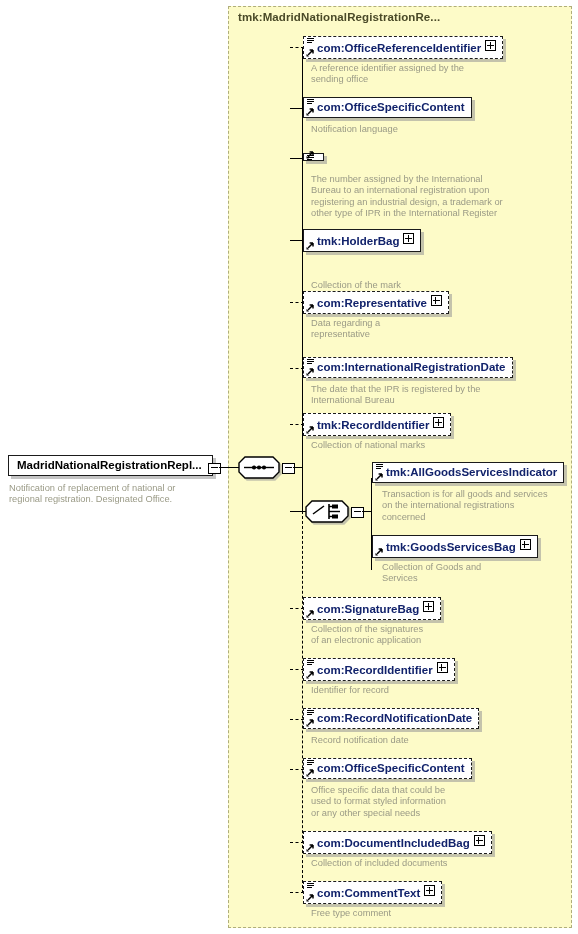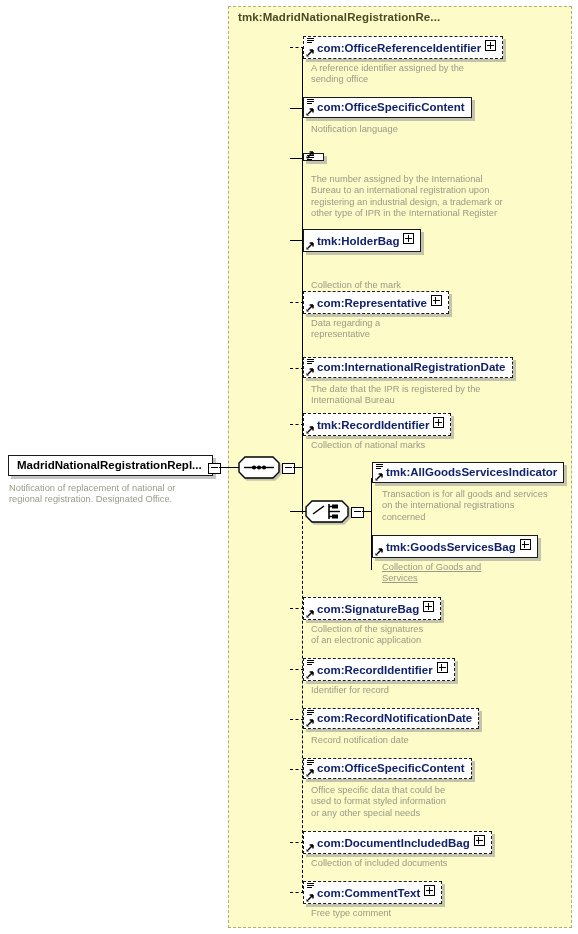--- a/index.html
+++ b/index.html
@@ -298,21 +298,21 @@
   <span class="nodebox">
     <span class="ico-arrow">
       <svg width="8" height="8" viewBox="0 0 8 8">
           <path d="M7 1 L2 6 M7 1 L3.6 1 M7 1 L7 4.4" stroke="#000" stroke-width="1.5" fill="none"></path>
           <path d="M0.5 7.5 L0.5 5 L3 7.5 Z" fill="#000"></path>
         </svg>
     </span>
     <span>tmk:GoodsServicesBag</span><span class="plusbox"></span>
   </span>
 </div>
-<div class="annot" style="left:382px;top:562px;text-decoration:underline;">Collection of Goods and
+<div class="annot" style="left:382px;top:562px;">Collection of Goods and
 Services</div>
 
 <div class="dashh" style="left:290px;top:608px;width:14px;"></div>
 <div class="node" style="left:303px;top:597px;">
   <span class="nodebox optional">
     <span class="ico-arrow">
       <svg width="8" height="8" viewBox="0 0 8 8">
           <path d="M7 1 L2 6 M7 1 L3.6 1 M7 1 L7 4.4" stroke="#000" stroke-width="1.5" fill="none"></path>
           <path d="M0.5 7.5 L0.5 5 L3 7.5 Z" fill="#000"></path>
         </svg>

